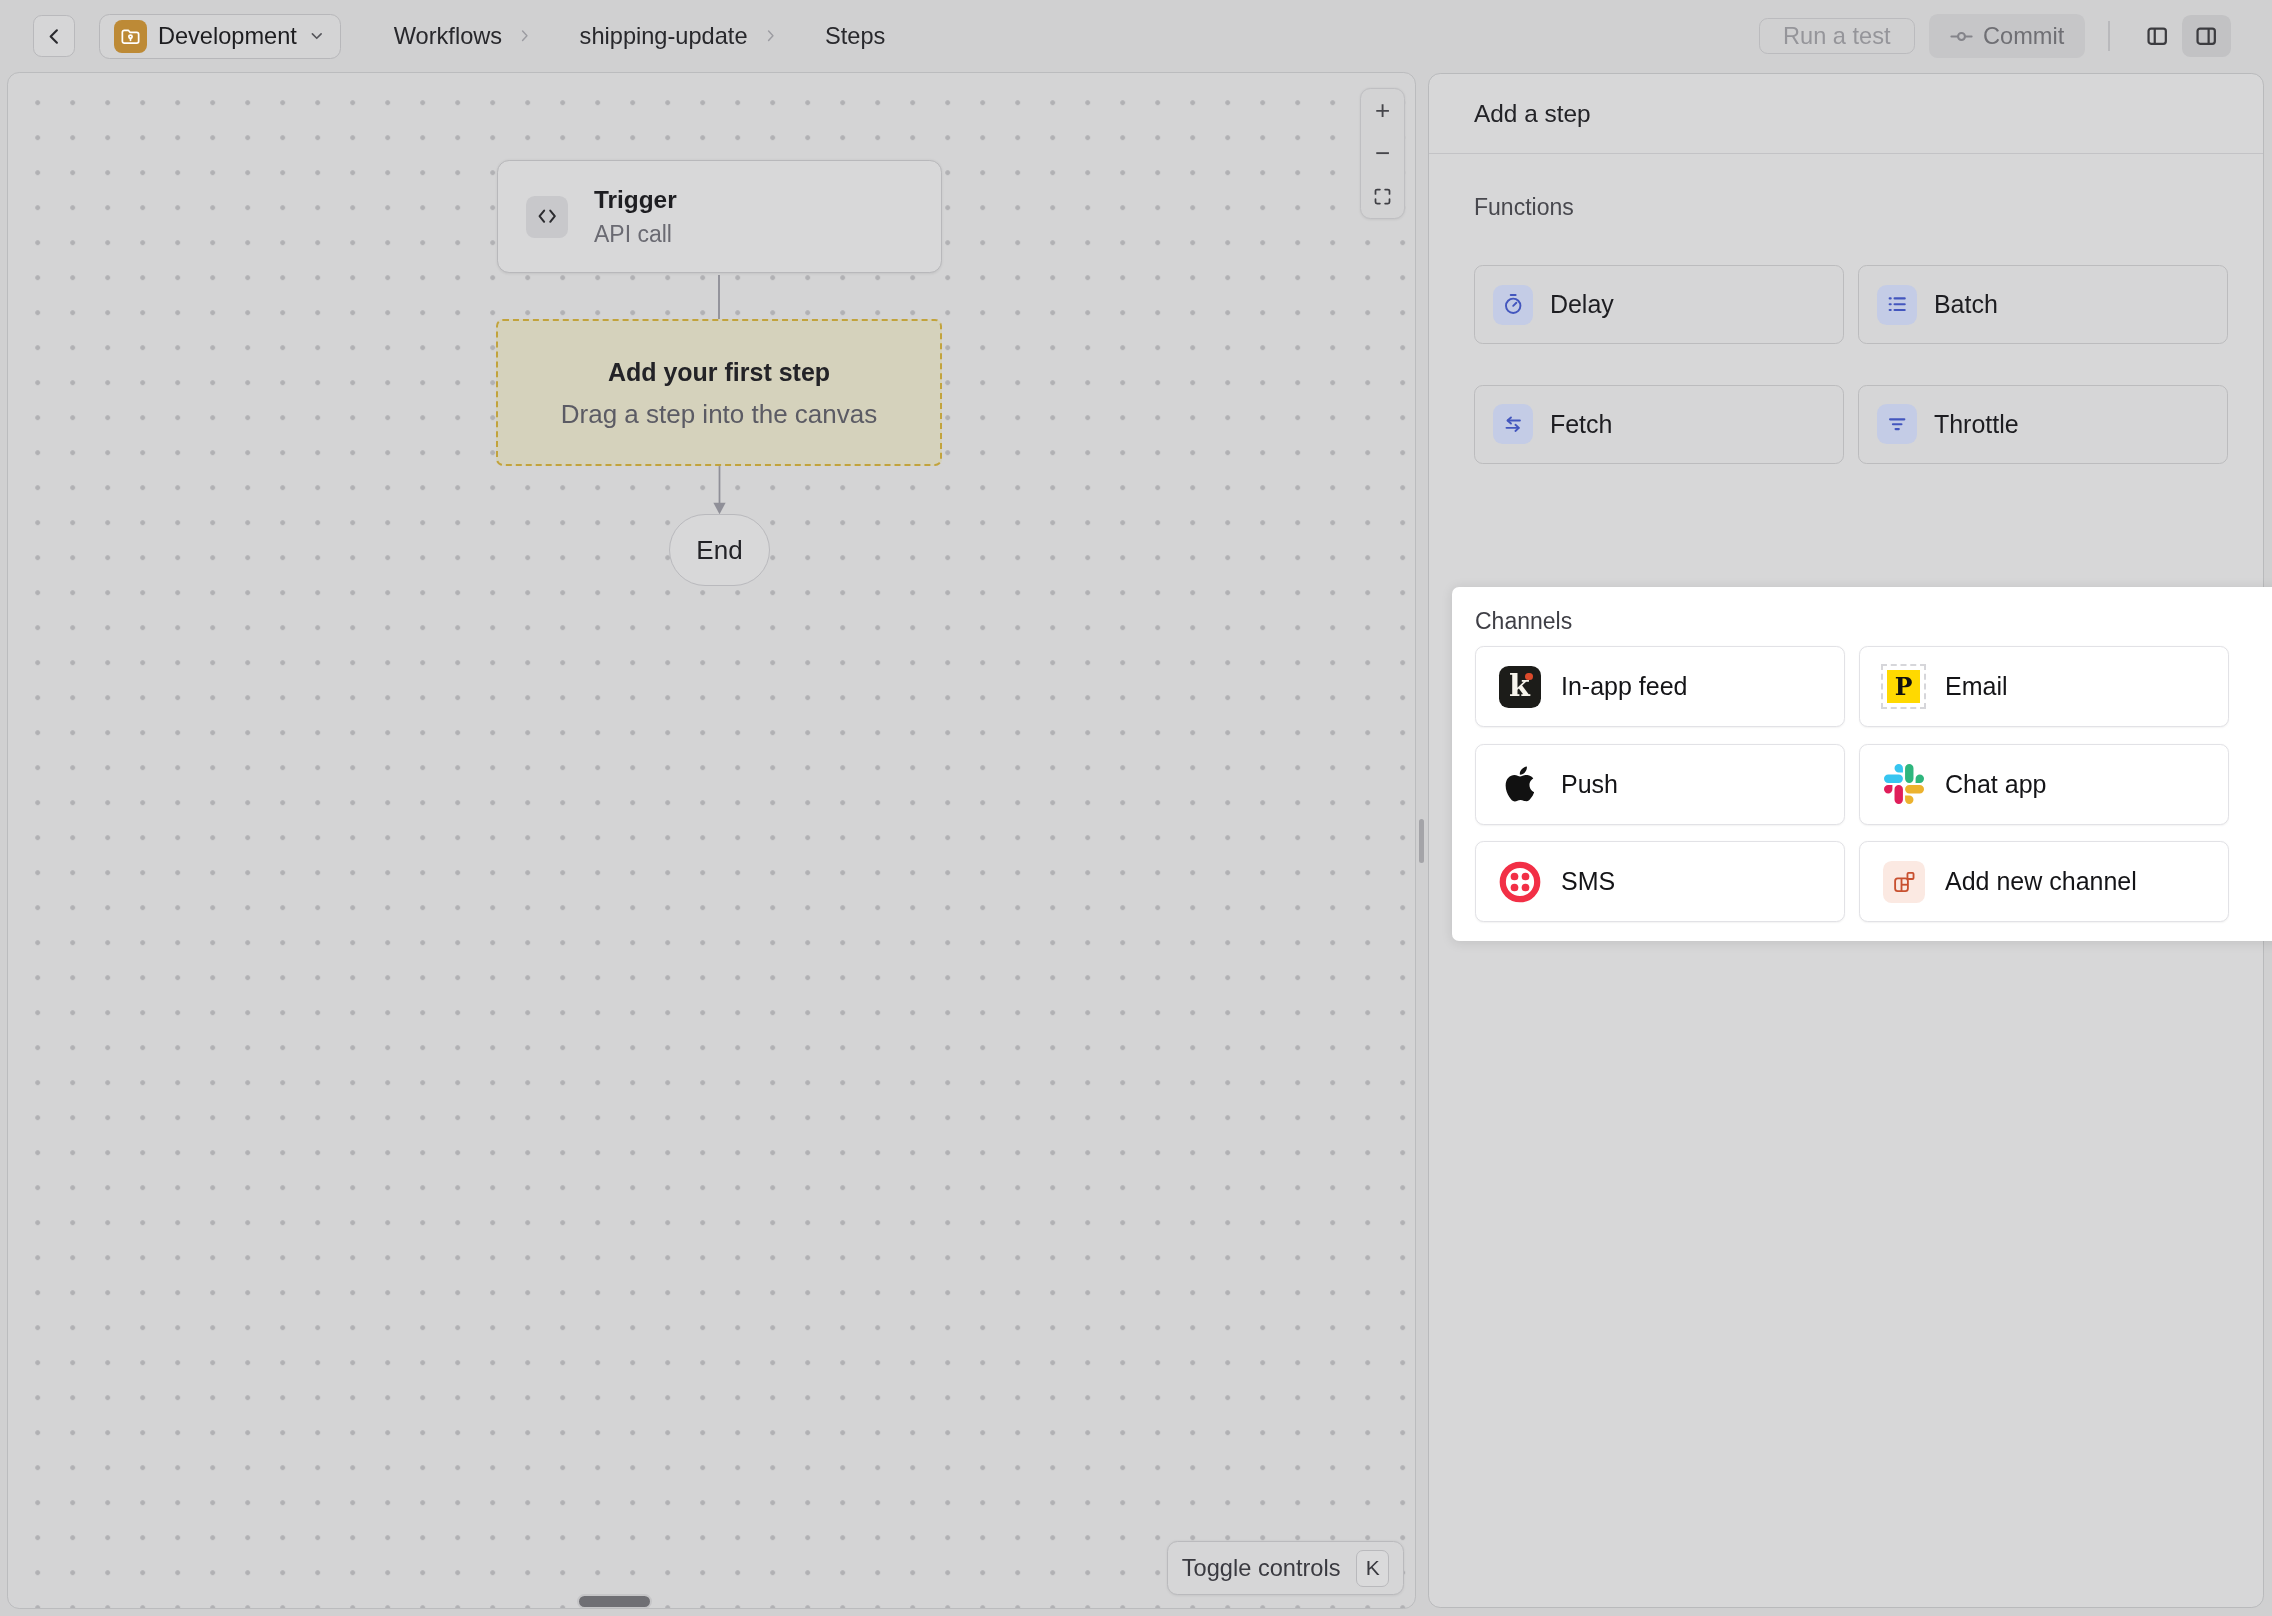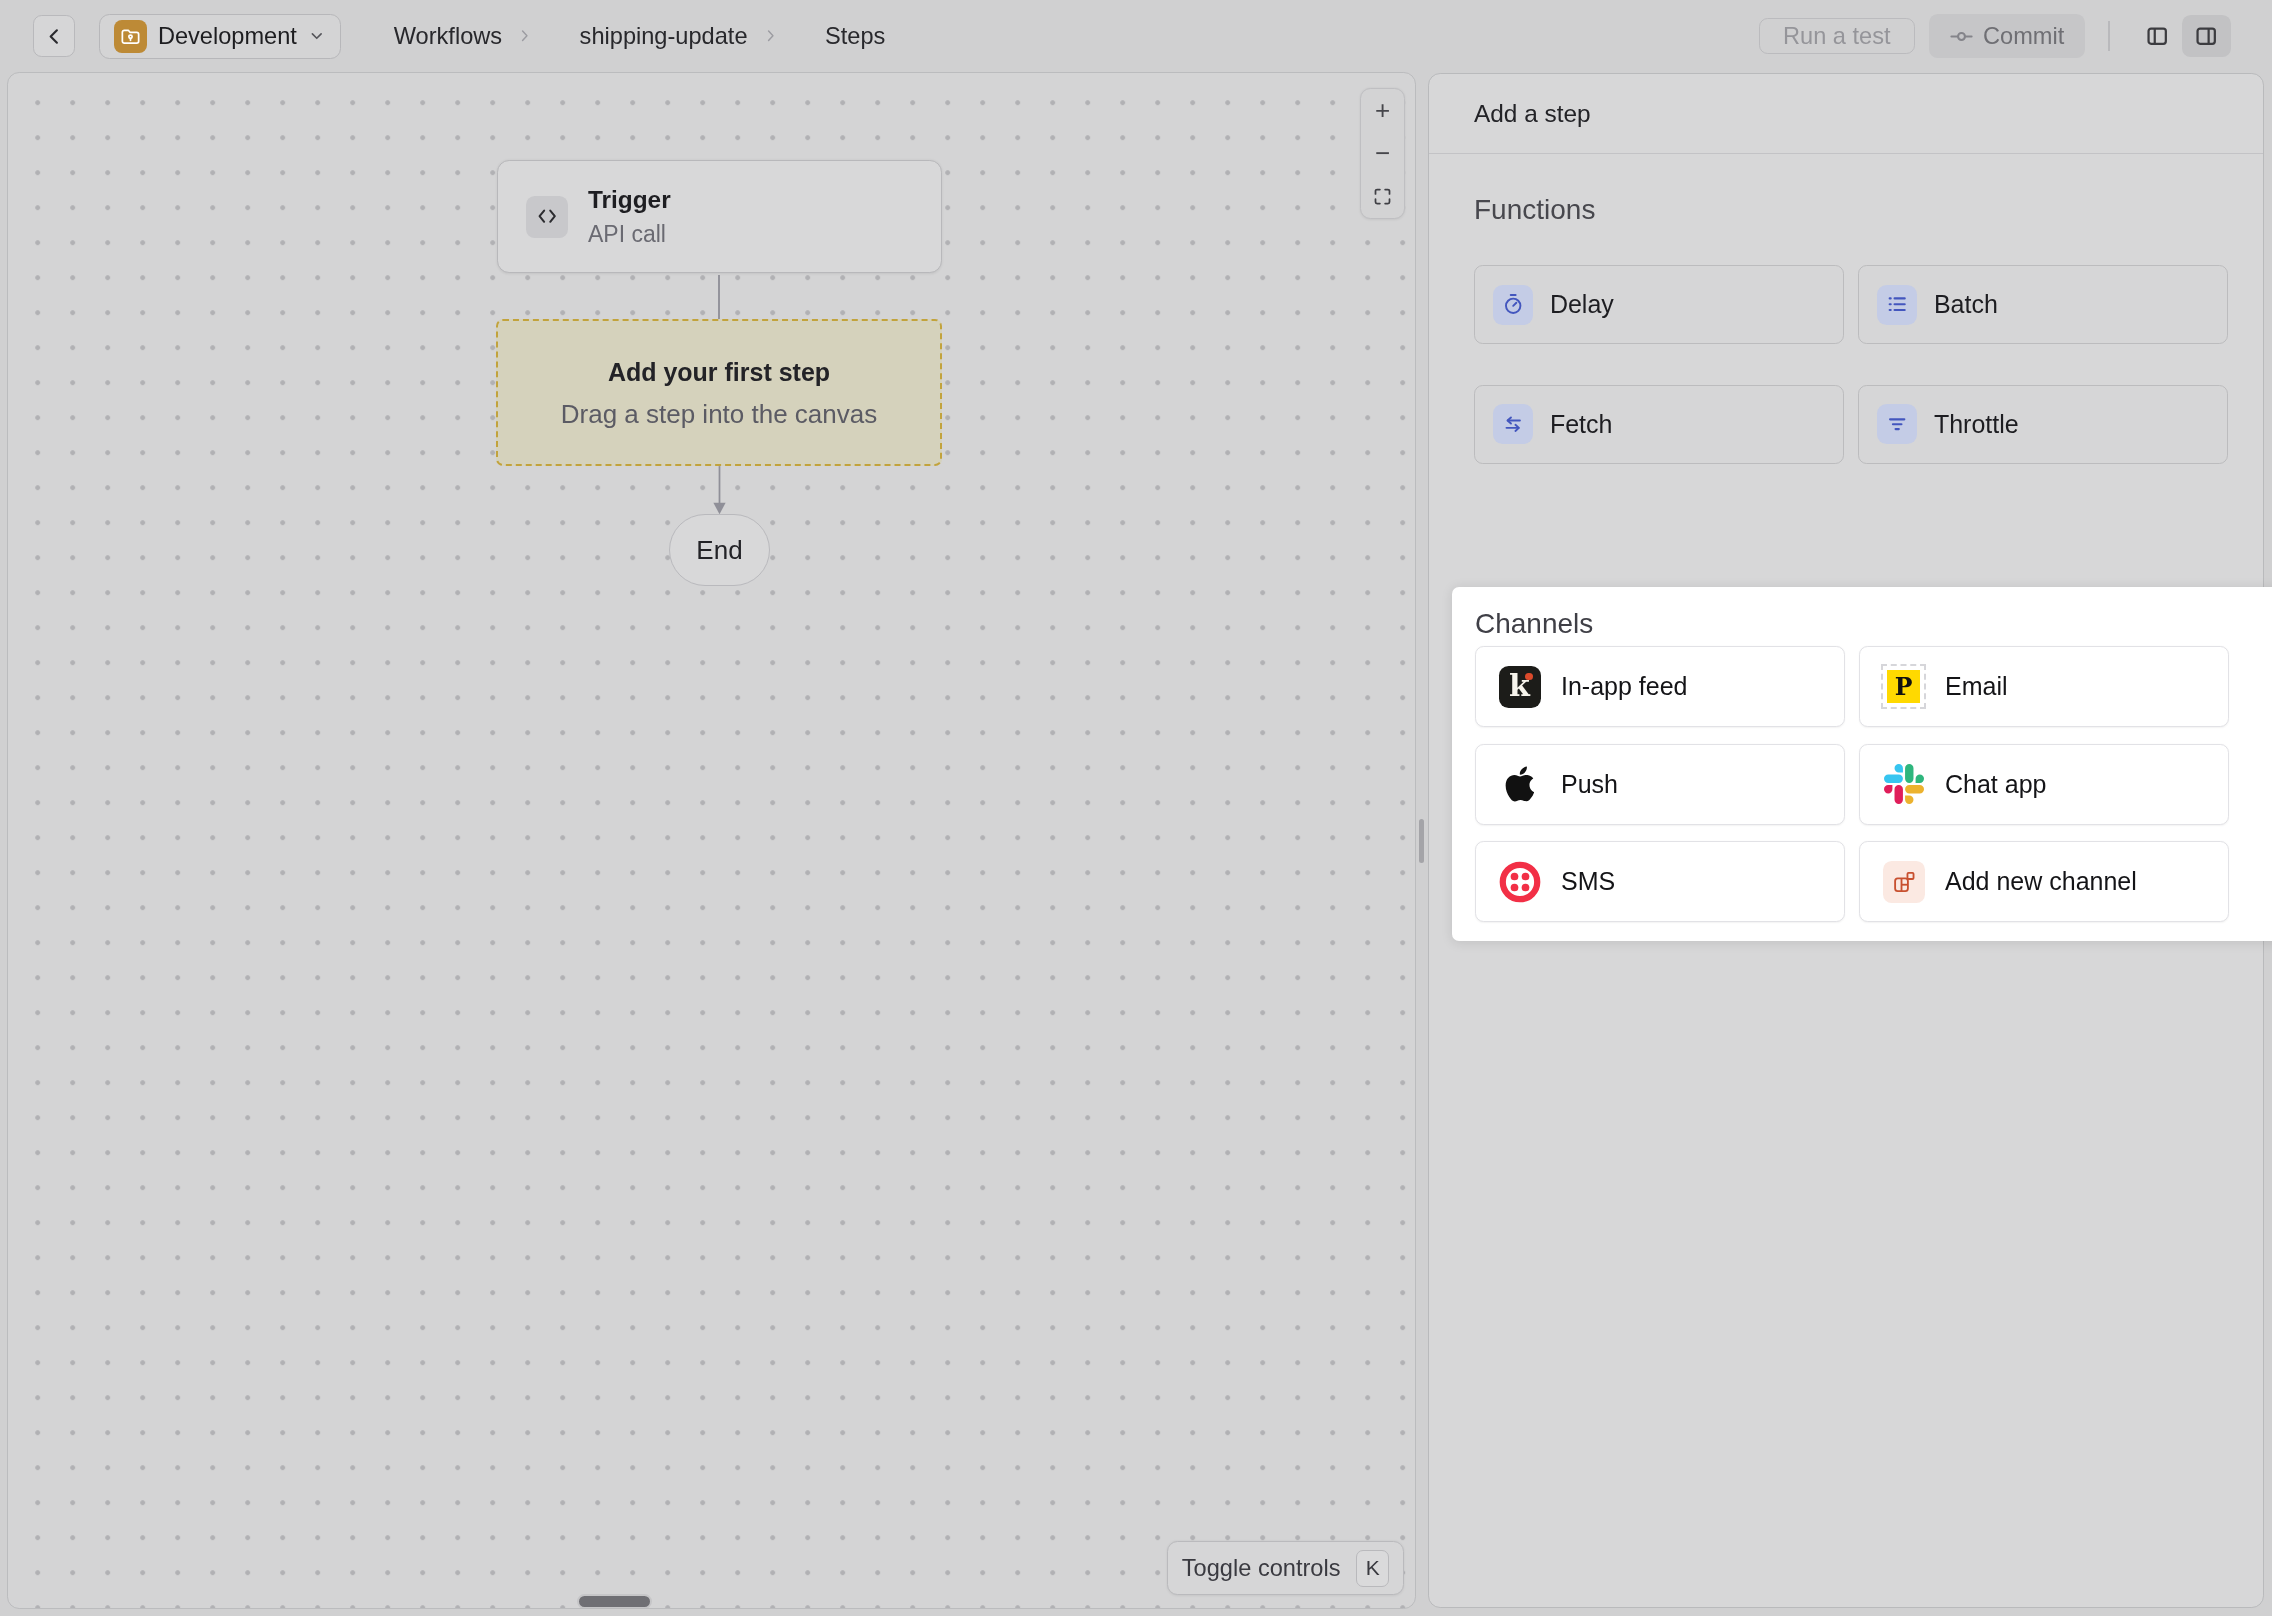--- a/index.html
+++ b/index.html
@@ -60,21 +60,21 @@
     position:absolute; left:7px; top:72px; width:1409px; height:1537px;
     background:#d4d4d5; border:1.3px solid #bbbcbe; border-radius:12.2px;
     background-image:radial-gradient(circle,#b1b1b4 2.1px,transparent 2.6px);
     background-size:35px 35px; background-position:12.2px 12.2px;
     overflow:hidden;
   }
   .trigger-node {
     position:absolute; left:489px; top:87px; width:445px; height:113px;
     background:#d8d8d9; border:1.3px solid #b8b8bb; border-radius:12.2px;
     box-shadow:0 0.9px 2.6px rgba(0,0,0,.08);
-    display:flex; align-items:center; padding-left:28px; gap:20px; cursor:pointer;
+    display:flex; align-items:center; padding-left:28px; gap:26px; cursor:pointer;
   }
   .code-tile {
     width:42px; height:42px; border-radius:8.7px; background:#c8c8cb;
     display:flex; align-items:center; justify-content:center;
   }
   .node-title { font-size:24.4px; font-weight:600; color:#1e1e22; }
   .node-sub { font-size:23px; color:#6a6a72; margin-top:7px; }
   .connector {
     position:absolute; left:710px; top:202px; width:1.7px; height:45px; background:#94949c;
   }
@@ -128,21 +128,21 @@
   
   .panel {
     position:absolute; left:1428px; top:73px; width:836px; height:1535px;
     background:#d7d7d8; border:1.3px solid #b9babc; border-radius:12.2px;
   }
   .panel-header {
     height:80px; border-bottom:1.3px solid #c3c3c6;
     display:flex; align-items:center; padding:0 45px;
     font-size:24.4px; font-weight:500; color:#232327;
   }
-  .section-label { font-size:28px; font-weight:500; color:#48484e; }
+  .section-label { font-size:23px; font-weight:500; color:#48484e; }
   .functions-label { position:absolute; left:45px; top:120px; }
   .grid {
     position:absolute; display:grid;
     grid-template-columns:370px 370px; column-gap:14px; row-gap:16.6px;
   }
   .functions-grid { left:45px; top:167px; }
   .step-btn {
     height:79px; border-radius:8.7px; cursor:pointer;
     display:flex; align-items:center; padding-left:18.3px; gap:16.6px;
     font-family:inherit; font-size:25px; font-weight:500; text-align:left;

